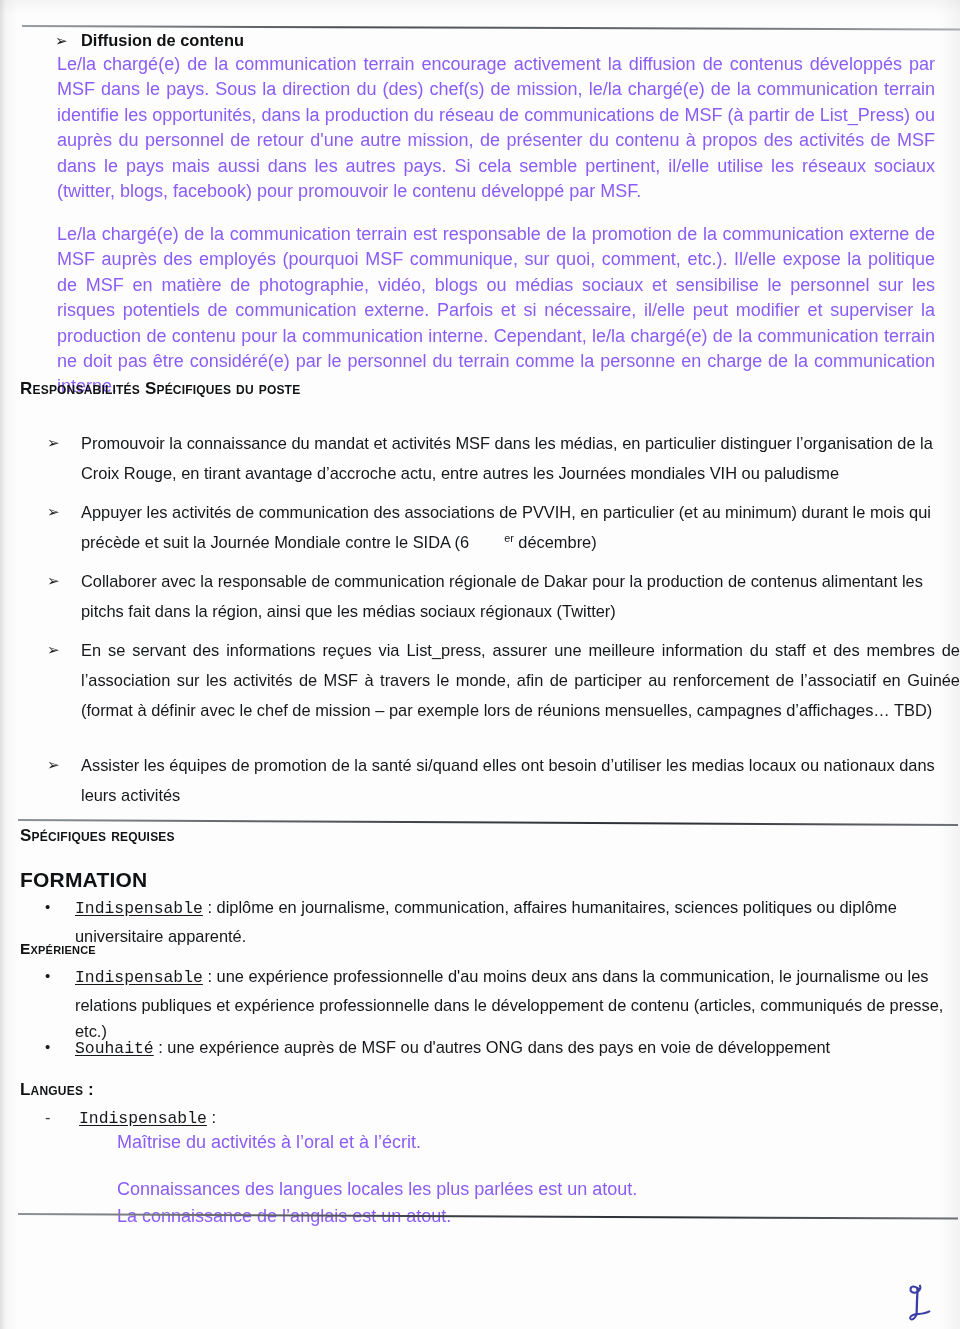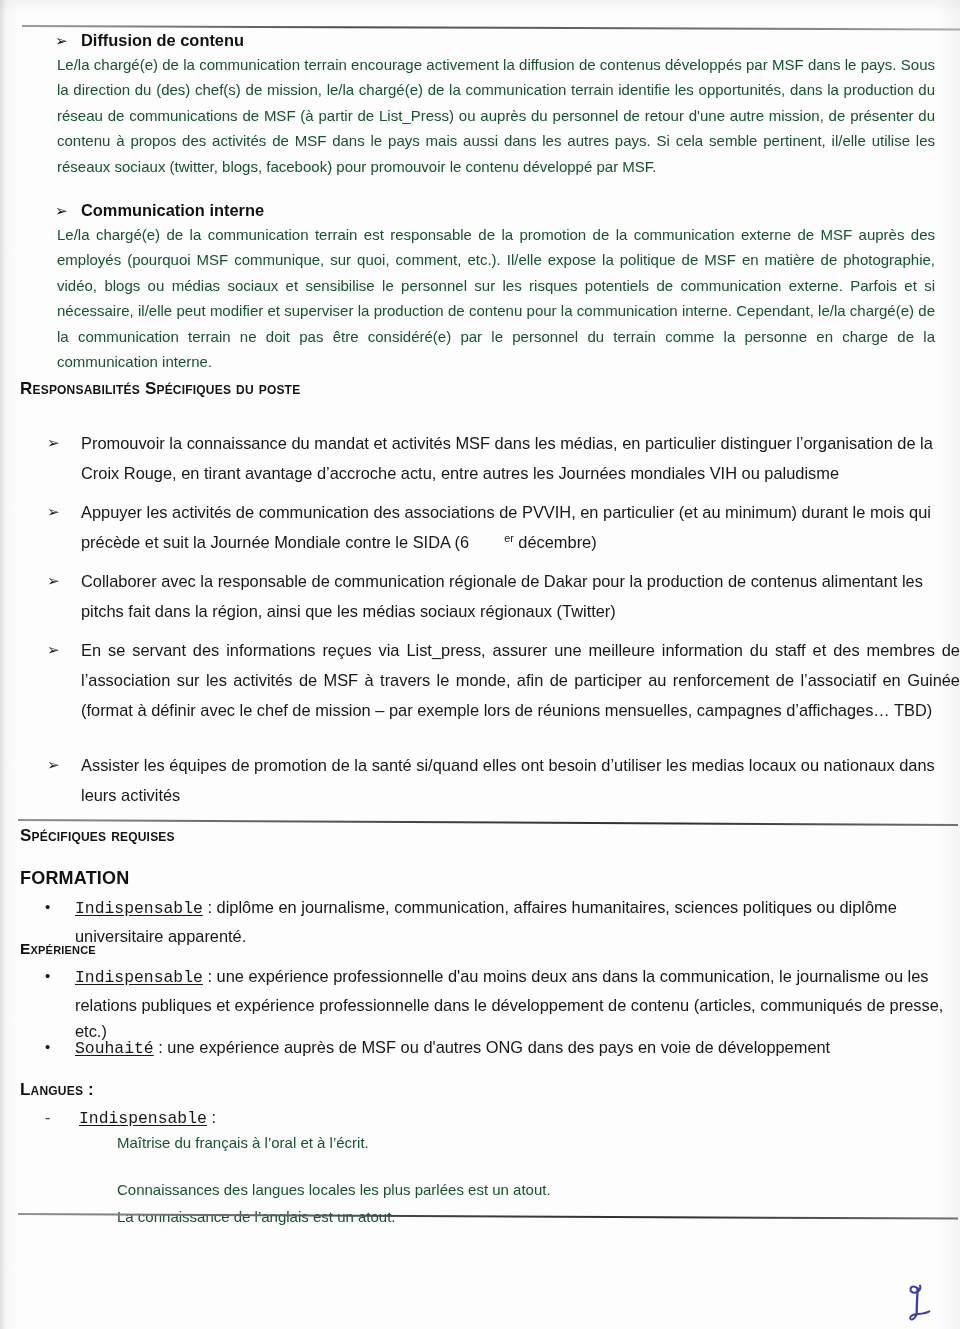--- a/index.html
+++ b/index.html
@@ -30,23 +30,23 @@
   .content {
     position: absolute;
     left: 0; top: 8px;
     width: 768px;
     height: 1329px;
   }
 
   
   .para {
     position: absolute;
-    font-size: 15px;
+    font-size: 18px;
     line-height: 25.4px;
-    color: #14532d;
+    color: #8b5cf6;
     text-align: left;
   }
   .para.justify { text-align: justify; }
 
   .arrow-head {
     position: absolute;
     font-size: 16.4px;
     line-height: 25.4px;
     font-weight: bold;
     color: #0f1113;
@@ -117,21 +117,21 @@
     position: absolute;
     font-size: 17px;
     font-weight: bold;
     font-variant: small-caps;
     letter-spacing: 0.2px;
     color: #101214;
     white-space: nowrap;
   }
   .heading-caps {
     position: absolute;
-    font-size: 18px;
+    font-size: 21px;
     font-weight: bold;
     letter-spacing: 0.2px;
     color: #101214;
     white-space: nowrap;
   }
 
   
   .rule {
     position: absolute;
     height: 2px;
@@ -157,23 +157,20 @@
 <div class="content">
 
   <div class="rule top" style="left:22px; top:17px; width:938px; transform: rotate(0.22deg); transform-origin: left center;"></div>
 
   <div class="arrow-head" style="left:55px; top:20px;">
     <span class="arrow-glyph">➢</span><span>Diffusion de contenu</span>
   </div>
 
   <div class="para justify" style="left:57px; top:44px; width:878px;">Le/la chargé(e) de la communication terrain encourage activement la diffusion de contenus développés par MSF dans le pays. Sous la direction du (des) chef(s) de mission, le/la chargé(e) de la communication terrain identifie les opportunités, dans la production du réseau de communications de MSF (à partir de List_Press) ou auprès du personnel de retour d'une autre mission, de présenter du contenu à propos des activités de MSF dans le pays mais aussi dans les autres pays. Si cela semble pertinent, il/elle utilise les réseaux sociaux (twitter, blogs, facebook) pour promouvoir le contenu développé par MSF.</div>
 
-  <div class="arrow-head" style="left:55px; top:190px;">
-    <span class="arrow-glyph">➢</span><span>Communication interne</span>
-  </div>
 
   <div class="para justify" style="left:57px; top:214px; width:878px;">Le/la chargé(e) de la communication terrain est responsable de la promotion de la communication externe de MSF auprès des employés (pourquoi MSF communique, sur quoi, comment, etc.). Il/elle expose la politique de MSF en matière de photographie, vidéo, blogs ou médias sociaux et sensibilise le personnel sur les risques potentiels de communication externe. Parfois et si nécessaire, il/elle peut modifier et superviser la production de contenu pour la communication interne. Cependant, le/la chargé(e) de la communication terrain ne doit pas être considéré(e) par le personnel du terrain comme la personne en charge de la communication interne.</div>
 
   <div class="heading-smallcaps" style="left:20px; top:371px;">Responsabilités Spécifiques du poste</div>
 
   <div class="bullet-row" style="left:47px; top:420px; width:913px;">
     <span class="mark">➢</span>
     <span class="body">Promouvoir la connaissance du mandat et activités MSF dans les médias, en particulier distinguer l’organisation de la Croix Rouge, en tirant avantage d’accroche actu, entre autres les Journées mondiales VIH ou paludisme</span>
   </div>
 
@@ -220,21 +217,21 @@
     <span class="body"><span class="u">Souhaité</span><span> : une expérience auprès de MSF ou d'autres ONG dans des pays en voie de développement</span></span>
   </div>
 
   <div class="heading-smallcaps" style="left:20px; top:1072px;">Langues :</div>
 
   <div class="dash-row" style="left:45px; top:1096px; width:915px;">
     <span class="mark">-</span>
     <span class="body"><span class="u">Indispensable</span><span> :</span></span>
   </div>
 
-  <div class="para" style="left:117px; top:1121px; width:800px; line-height:27px;">Maîtrise du français à l’oral et à l’écrit.</div>
+  <div class="para" style="left:117px; top:1121px; width:800px; line-height:27px;">Maîtrise du activités à l’oral et à l’écrit.</div>
   <div class="para" style="left:117px; top:1148px; width:800px; line-height:27px;margin-top:20px;">Connaissances des langues locales les plus parlées est un atout.</div>
   <div class="para" style="left:117px; top:1175px; width:800px; line-height:27px;margin-top:20px;">La connaissance de l’anglais est un atout.</div>
 
   <div class="rule" style="left:18px; top:1205px; width:940px; transform: rotate(0.28deg); transform-origin: left center;"></div>
 
   <div class="signature" style="left:898px; top:1272px; width:40px; height:48px;">
     <svg width="40" height="48" viewBox="0 0 40 48" fill="none">
       <path d="M20.5 9.5 C17.5 5.5 13.5 5.8 12.6 8.6 C11.8 11.2 14.6 13.4 17.8 12.6 C21.4 11.7 23.2 8.2 22.0 5.6" stroke="#3b3ea6" stroke-width="2.1" stroke-linecap="round" fill="none"></path>
       <path d="M19.6 8.2 C19.2 16 18.8 26 18.6 34.5" stroke="#3b3ea6" stroke-width="2.3" stroke-linecap="round" fill="none"></path>
       <path d="M18.6 34.8 C16.4 38.8 14.2 40.2 12.6 39.0 C11.2 37.9 12.8 35.6 15.6 34.8 C19.6 33.7 26.0 34.4 31.4 31.4" stroke="#3b3ea6" stroke-width="2.0" stroke-linecap="round" fill="none"></path>

